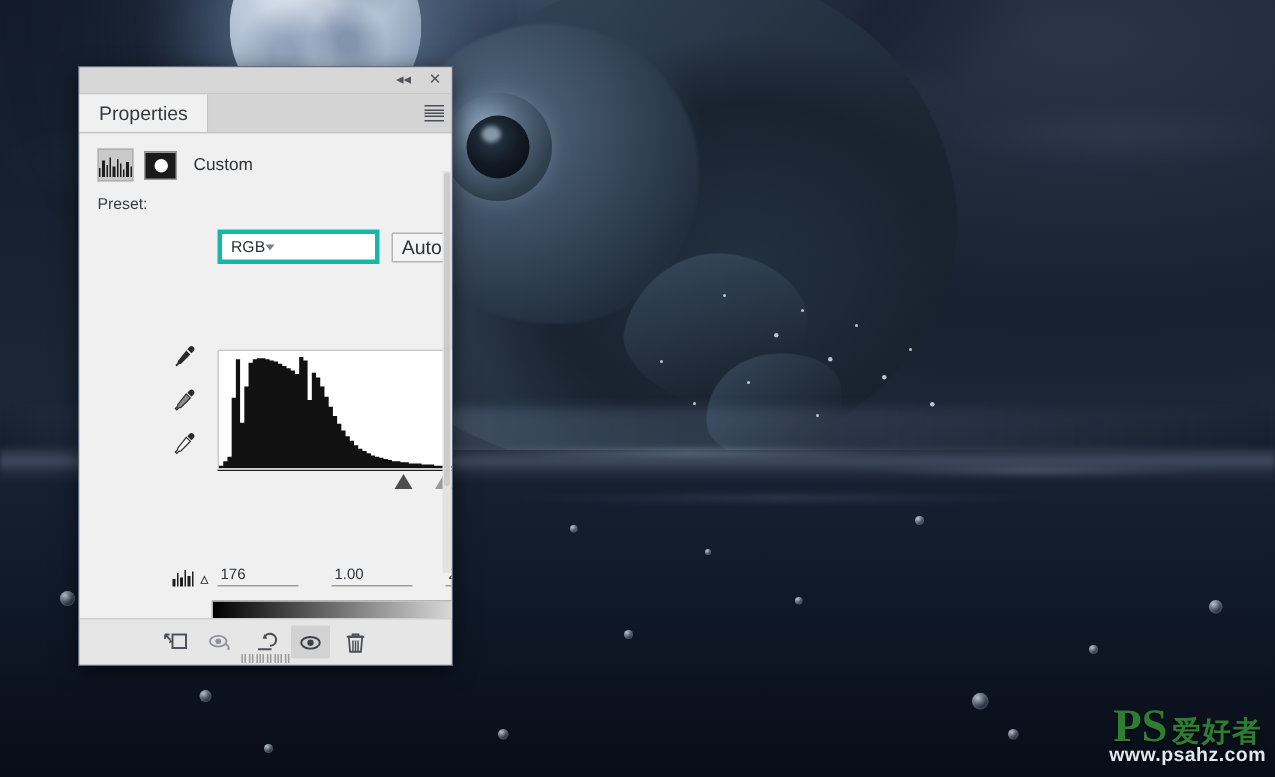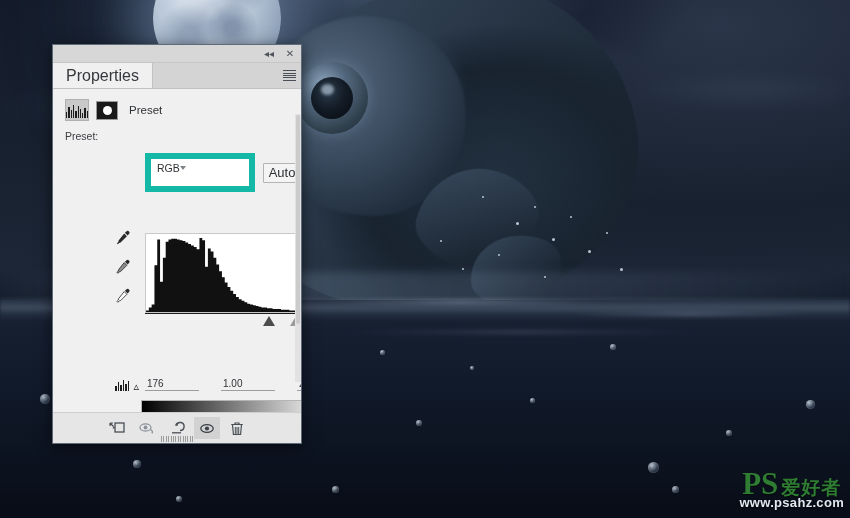--- a/index.html
+++ b/index.html
@@ -84,21 +84,21 @@
   
   #panel{position:absolute;left:52px;top:44px;width:248px;height:398px;
     background:#f0f0f0;border:1px solid #5e6a7a;
     box-shadow:0 3px 14px rgba(0,0,0,.55);display:flex;flex-direction:column;}
   .titlebar{height:17px;background:#d7d7d7;border-bottom:1px solid #c6c6c6;
     display:flex;align-items:center;justify-content:flex-end;padding-right:5px;gap:9px;}
   .tb-icon{width:12px;height:12px;display:flex;align-items:center;justify-content:center;
     color:#50555c;font-size:10px;line-height:1;cursor:pointer;}
   .tabrow{height:25px;background:#d4d4d4;display:flex;align-items:stretch;
     border-bottom:1px solid #c2c2c2;position:relative;}
-  .tab{padding:0 13px;display:flex;align-items:center;font-size:16px;color:#35383d;
+  .tab{padding:0 13px;display:flex;align-items:center;font-size:13px;color:#35383d;
     background:#f0f0f0;border-right:1px solid #c2c2c2;cursor:pointer;}
   .tabfill{flex:1;}
   .menu-btn{width:24px;display:flex;align-items:center;justify-content:center;cursor:pointer;}
   .menu-btn span{display:block;width:13px;height:1px;background:#4a4f56;margin:1.4px 0;}
 
   .body{flex:1;background:#f0f0f0;position:relative;overflow:hidden;}
   .hdr{display:flex;align-items:center;gap:7px;padding:10px 0 0 12px;}
   .lv-icon{width:22px;height:18px;background:#c9c9c9;border:1px solid #b0b0b0;
     display:flex;align-items:flex-end;justify-content:center;gap:1px;padding-bottom:2px;}
   .lv-icon i{display:block;width:1.5px;background:#1d1d1d;}
@@ -110,22 +110,22 @@
   .row{display:flex;align-items:flex-end;}
   .preset-row{padding:9px 14px 0 12px;gap:8px;}
   .lbl{font-size:10.5px;color:#3a3d42;white-space:nowrap;}
   .select{flex:1;height:17px;background:#fff;border:1px solid #b9b9b9;
     display:flex;align-items:center;padding:0 4px 0 6px;font-size:10.5px;color:#2e3135;cursor:pointer;}
   .select .val{flex:1;}
   .caret{width:0;height:0;border-left:3.5px solid transparent;border-right:3.5px solid transparent;
     border-top:4px solid #7d838b;margin-right:2px;}
 
   .ch-row{padding:11px 0 0 92px;gap:8px;align-items:center;}
-  .ch-select{width:118px;height:17px;background:#fff;border:6px solid #14b8a6;
-    display:flex;align-items:center;padding:0 4px 10px 6px;font-size:10.5px;color:#2e3135;cursor:pointer;}
+  .ch-select{width:118px;height:17px;background:#fff;border:3px solid #14b8a6;
+    display:flex;align-items:center;padding:0 4px 0 6px;font-size:10.5px;color:#2e3135;cursor:pointer;}
   .auto-btn{width:48px;height:18px;background:#f4f4f4;border:1px solid #b4b4b4;border-radius:1px;
     font-size:13px;color:#2e3135;display:flex;align-items:center;justify-content:center;cursor:pointer;}
 
   .eyedroppers{position:absolute;left:62px;top:141px;display:flex;flex-direction:column;gap:13px;}
   .dropper{width:16px;height:16px;cursor:pointer;}
 
   .histo-wrap{position:absolute;left:92px;top:144px;width:180px;}
   .histo{width:180px;height:78px;background:#fff;border:1px solid #c9c9c9;position:relative;overflow:hidden;}
   .histo svg{position:absolute;left:0;bottom:0;}
   .axis{width:180px;height:1px;background:#1c1c1c;}
@@ -254,21 +254,21 @@
         <i style="height:7px"></i>
           <i style="height:12px"></i>
           <i style="height:9px"></i>
           <i style="height:5px"></i>
         <i style="height:10px"></i>
           <i style="height:7px"></i>
       </div>
       <div class="mask-thumb">
           <b></b>
         </div>
-      <div class="hdr-title">Preset</div>
+      <div class="hdr-title">Custom</div>
     </div>
 
     <div class="row preset-row">
       <div class="lbl">Preset:</div>
     </div>
 
     <div class="row ch-row">
       <div class="ch-select">
         <span class="val">RGB</span>
         <span class="caret"></span>

